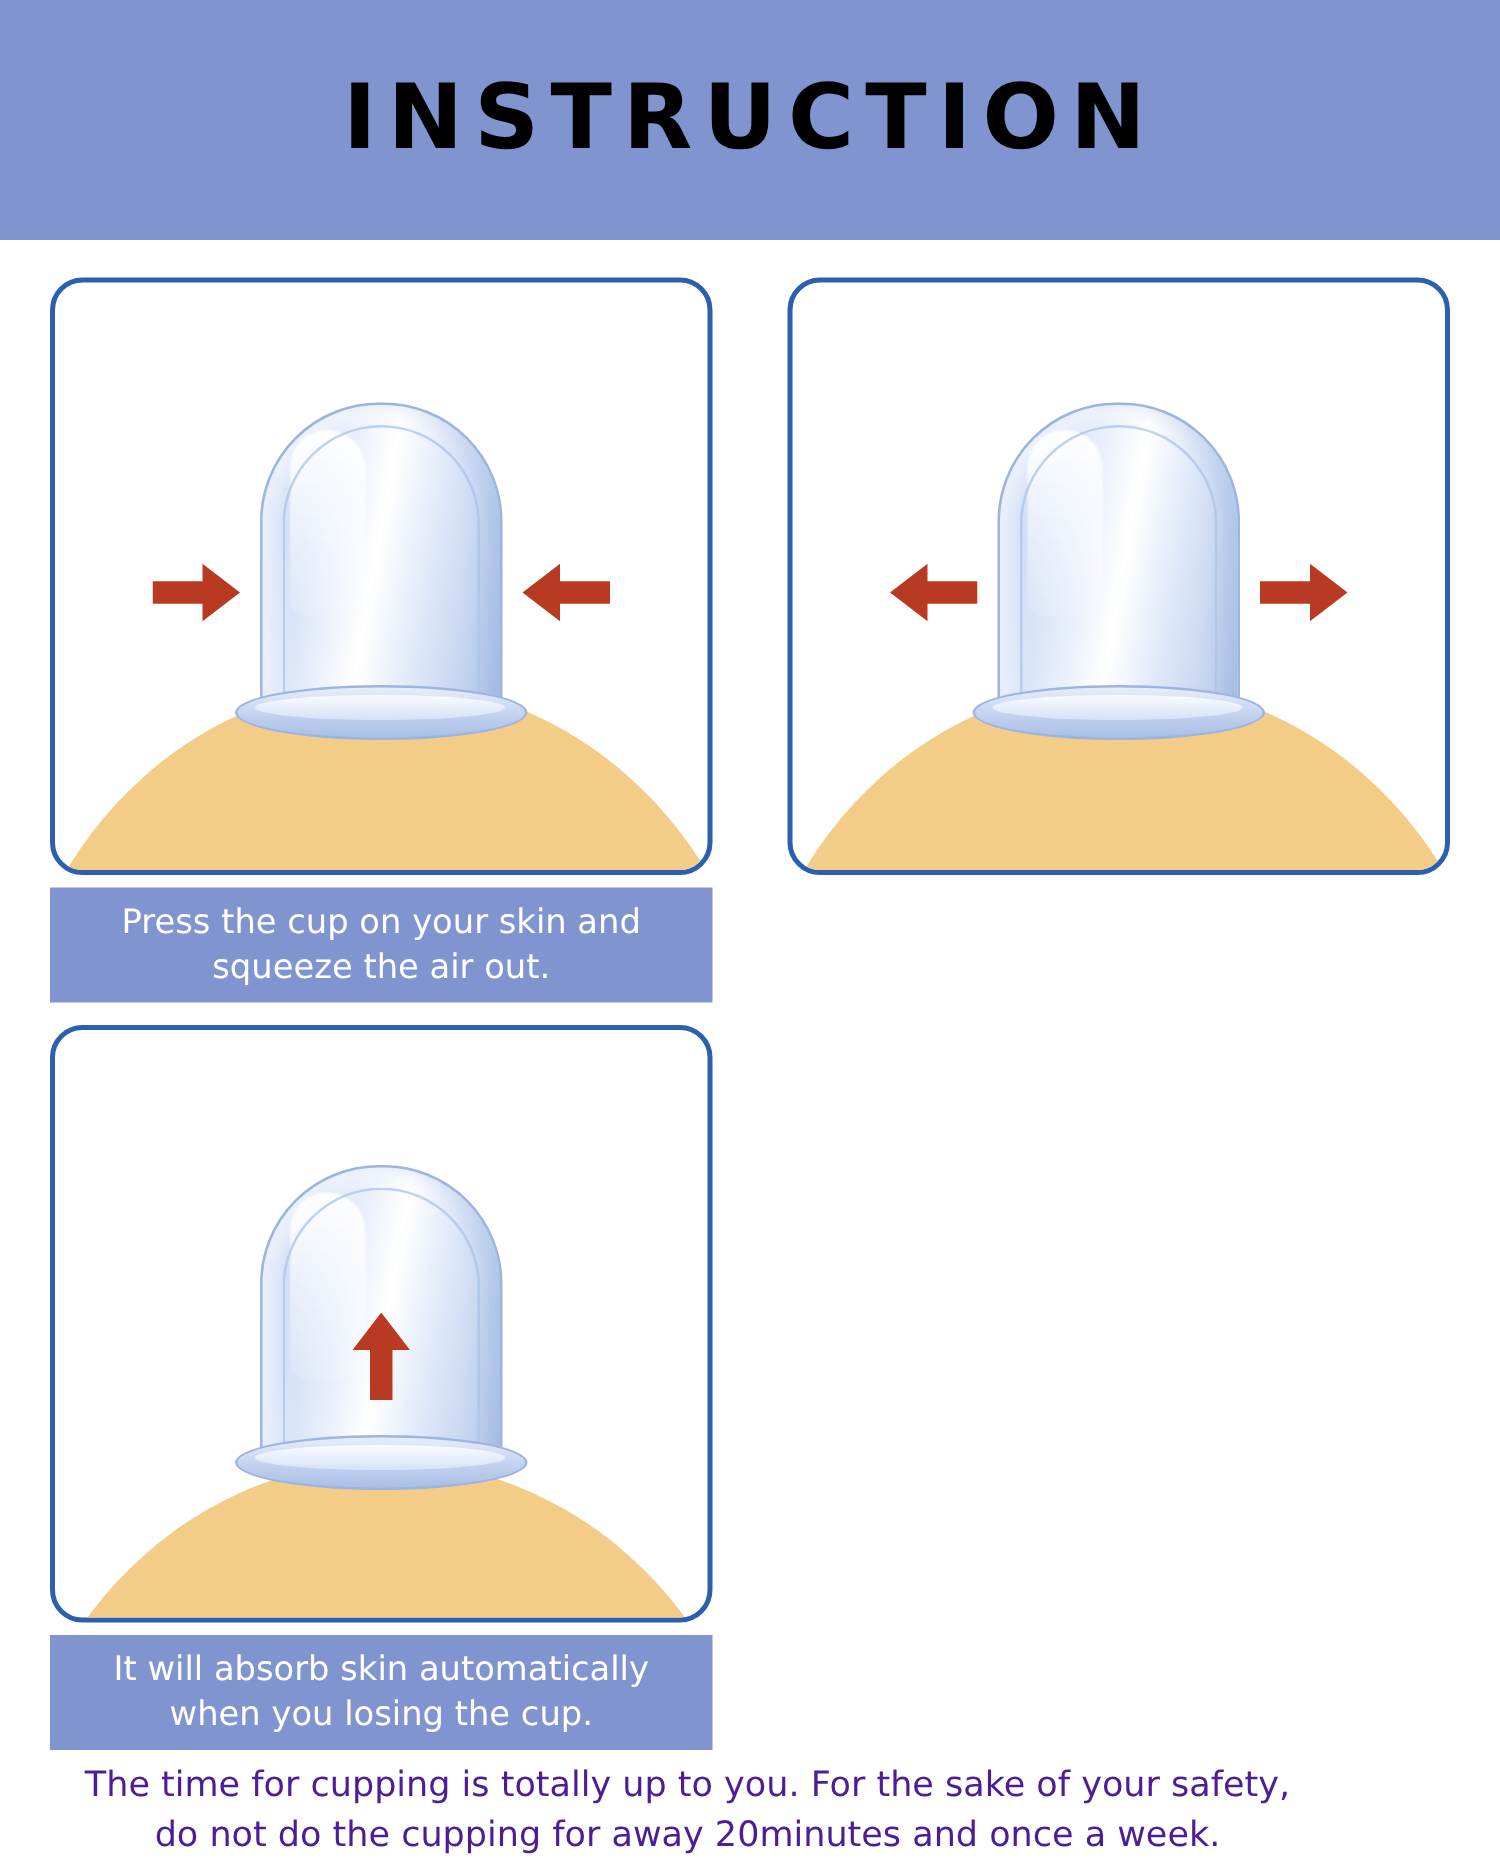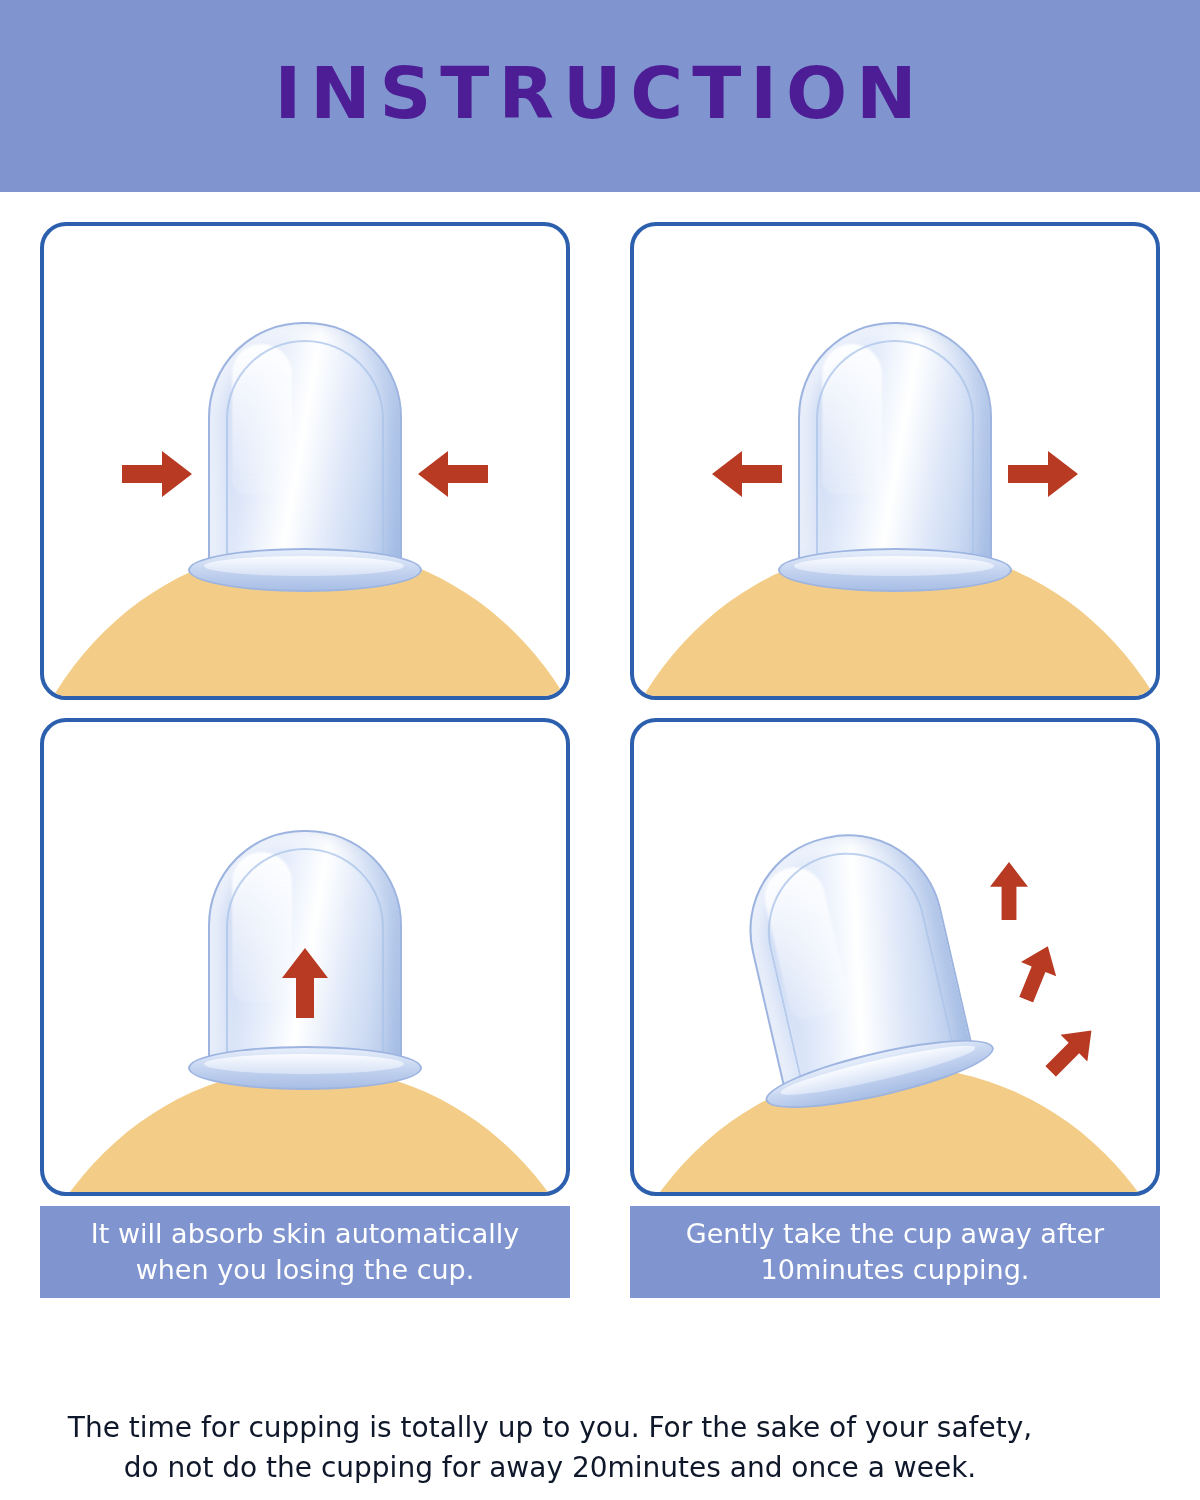--- a/index.html
+++ b/index.html
@@ -27,21 +27,21 @@
     left: 0;
     top: 0;
     width: 1200px;
     height: 192px;
     background: #8095cf;
     display: flex;
     align-items: center;
     justify-content: center;
   }
   .header-title {
-    color: #4c1d95;
+    color: #000000;
     font-size: 72px;
     font-weight: bold;
     letter-spacing: 9px;
     font-family: "DejaVu Sans", "Liberation Sans", sans-serif;
     line-height: 1;
     padding-bottom: 6px;
   }
 
   
   .grid {
@@ -190,21 +190,21 @@
     color: #b93a23;
   }
 
   
   .footer-note {
     position: absolute;
     left: 0;
     top: 1408px;
     width: 1100px;
     text-align: center;
-    color: #0f172a;
+    color: #4c1d95;
     font-size: 28px;
     line-height: 40px;
   }
 </style>
 </head>
 <body>
 
 <div class="page">
 
   <div class="header">
@@ -222,20 +222,21 @@
         </div>
 
         <svg class="arrow" style="left:78px; top:225px;" width="70" height="46" viewBox="0 0 70 46">
           <path d="M0 14 H40 V0 L70 23 L40 46 V32 H0 Z" fill="#b93a23"></path>
         </svg>
 
         <svg class="arrow" style="right:78px; top:225px;" width="70" height="46" viewBox="0 0 70 46">
           <path d="M70 14 H30 V0 L0 23 L30 46 V32 H70 Z" fill="#b93a23"></path>
         </svg>
       </div>
+      <div class="caption">Press the cup on your skin and squeeze the air out.</div>
     </div>
 
     <div class="step">
       <div class="panel">
         <div class="skin"></div>
         <div class="cup-wrap" style="top:96px;">
           <div class="cup-body"></div>
           <div class="cup-rim"></div>
         </div>
 
@@ -257,40 +258,20 @@
           <div class="cup-rim"></div>
         </div>
 
         <svg class="arrow" style="left:50%; margin-left:-23px; top:226px;" width="46" height="70" viewBox="0 0 46 70">
           <path d="M14 70 V30 H0 L23 0 L46 30 H32 V70 Z" fill="#b93a23"></path>
         </svg>
       </div>
       <div class="caption">It will absorb skin automatically when you losing the cup.</div>
     </div>
 
-    <div class="step">
-      <div class="panel">
-        <div class="skin low"></div>
-        <div class="cup-wrap tilted" style="top:112px; left:42%;">
-          <div class="cup-body" style="height:245px;"></div>
-          <div class="cup-rim"></div>
-        </div>
-
-        <svg class="arrow" style="right:128px; top:140px;" width="38" height="58" viewBox="0 0 46 70">
-          <path d="M14 70 V30 H0 L23 0 L46 30 H32 V70 Z" fill="#b93a23"></path>
-        </svg>
-        <svg class="arrow" style="right:100px; top:222px; transform:rotate(22deg);" width="38" height="58" viewBox="0 0 46 70">
-          <path d="M14 70 V30 H0 L23 0 L46 30 H32 V70 Z" fill="#b93a23"></path>
-        </svg>
-        <svg class="arrow" style="right:66px; top:300px; transform:rotate(45deg);" width="38" height="58" viewBox="0 0 46 70">
-          <path d="M14 70 V30 H0 L23 0 L46 30 H32 V70 Z" fill="#b93a23"></path>
-        </svg>
-      </div>
-      <div class="caption">Gently take the cup away after 10minutes cupping.</div>
-    </div>
 
   </div>
 
   <div class="footer-note">
     <div>The time for cupping is totally up to you. For the sake of your safety,</div>
     <div>do not do the cupping for away 20minutes and once a week.</div>
   </div>
 
 </div>
 

